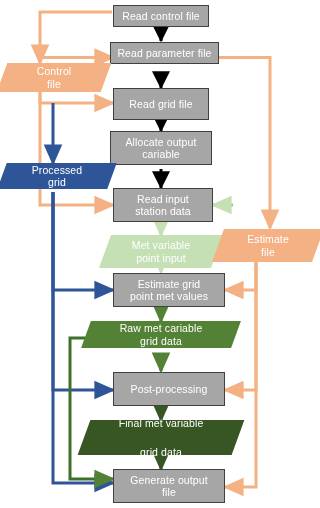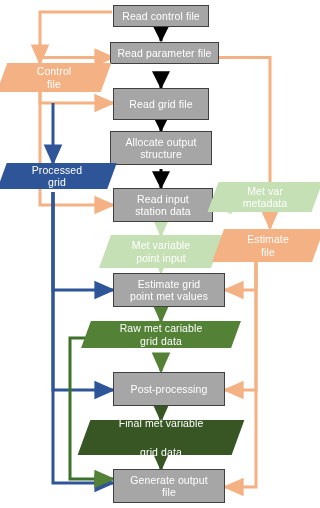--- a/index.html
+++ b/index.html
@@ -103,21 +103,21 @@
   <div class="node proc" style="left:110px;top:42px;width:109px;height:22px;">
     <span>Read parameter file</span>
   </div>
 
   <div class="node proc" style="left:113px;top:88px;width:96px;height:32px;">
     <span>Read grid file</span>
   </div>
 
   <div class="node proc" style="left:110px;top:131px;width:102px;height:34px;flex-direction:column;">
     <span>Allocate output</span>
-    <span>structure</span>
+    <span>cariable</span>
   </div>
 
   <div class="node proc" style="left:113px;top:188px;width:100px;height:34px;flex-direction:column;">
     <span>Read input</span>
     <span>station data</span>
   </div>
 
   <div class="node proc" style="left:113px;top:273px;width:112px;height:34px;flex-direction:column;">
     <span>Estimate grid</span>
     <span>point met values</span>
@@ -137,25 +137,20 @@
     <span class="txt">Control</span>
     <span class="txt">file</span>
   </div>
 
   <div class="node para" style="left:2px;top:163px;width:110px;height:26px;flex-direction:column;">
     <span class="skew" style="background:#2e5597;"></span>
     <span class="txt">Processed</span>
     <span class="txt">grid</span>
   </div>
 
-  <div class="node para" style="left:213px;top:182px;width:104px;height:30px;flex-direction:column;">
-    <span class="skew" style="background:#c5e0b4;"></span>
-    <span class="txt">Met var</span>
-    <span class="txt">metadata</span>
-  </div>
 
   <div class="node para" style="left:105px;top:235px;width:112px;height:33px;flex-direction:column;">
     <span class="skew" style="background:#c5e0b4;"></span>
     <span class="txt">Met variable</span>
     <span class="txt">point input</span>
   </div>
 
   <div class="node para" style="left:218px;top:229px;width:100px;height:33px;flex-direction:column;">
     <span class="skew" style="background:#f4b183;"></span>
     <span class="txt">Estimate</span>

